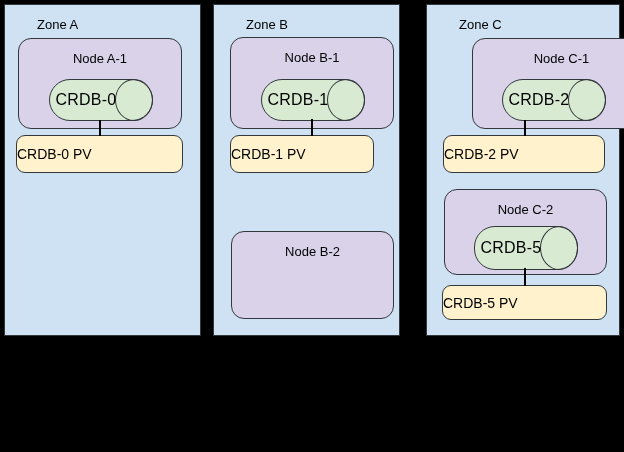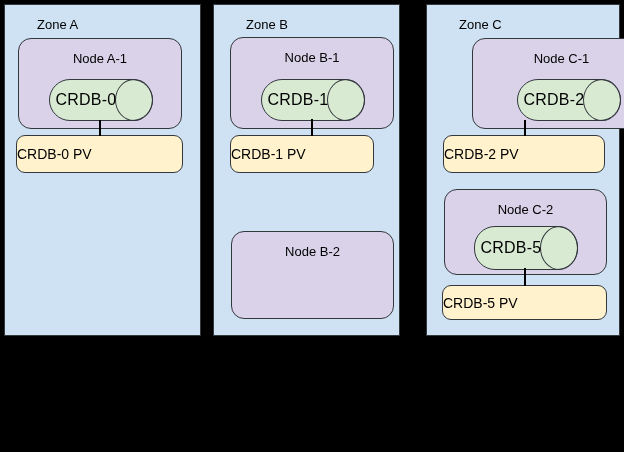--- a/index.html
+++ b/index.html
@@ -95,21 +95,21 @@
 
   
   #zb-node1 { left: 16px; top: 32px; width: 164px; height: 92px; }
   #zb-pod1  { left: 30px; top: 41px; }
   #zb-conn1 { left: 97px; top: 114px; height: 17px; }
   #zb-pv1   { left: 16px; top: 130px; width: 144px; height: 38px; }
   #zb-node2 { left: 17px; top: 181px; width: 163px; height: 88px; margin-top: 45px; }
 
   
   #zc-node1 { left: 17px; top: 33px; width: 179px; height: 91px; margin-left: 28px; }
-  #zc-pod1  { left: 44px; top: 40px; text-align: center; }
+  #zc-pod1  { left: 29px; top: 40px; text-align: center; }
   #zc-conn1 { left: 97px; top: 115px; height: 16px; }
   #zc-pv1   { left: 16px; top: 130px; width: 162px; height: 38px; }
   #zc-node2 { left: 17px; top: 184px; width: 163px; height: 86px; }
   #zc-pod2  { left: 29px; top: 36px; height: 44px; }
   #zc-conn2 { left: 97px; top: 263px; height: 18px; }
   #zc-pv2   { left: 15px; top: 280px; width: 165px; height: 35px; }
 </style>
 </head>
 <body>
 

